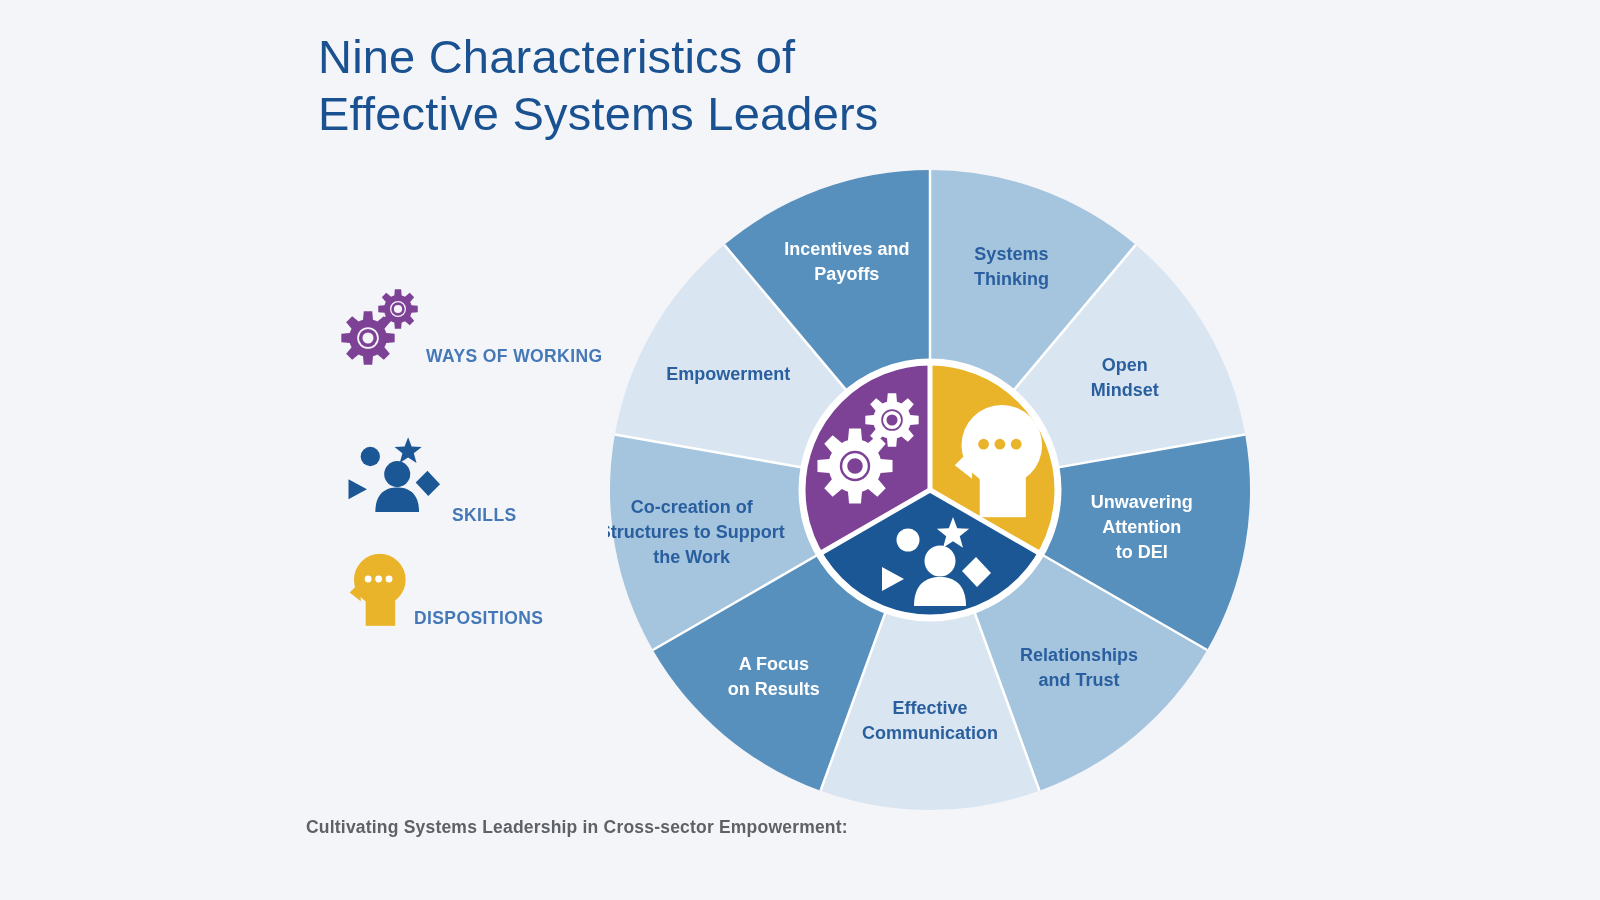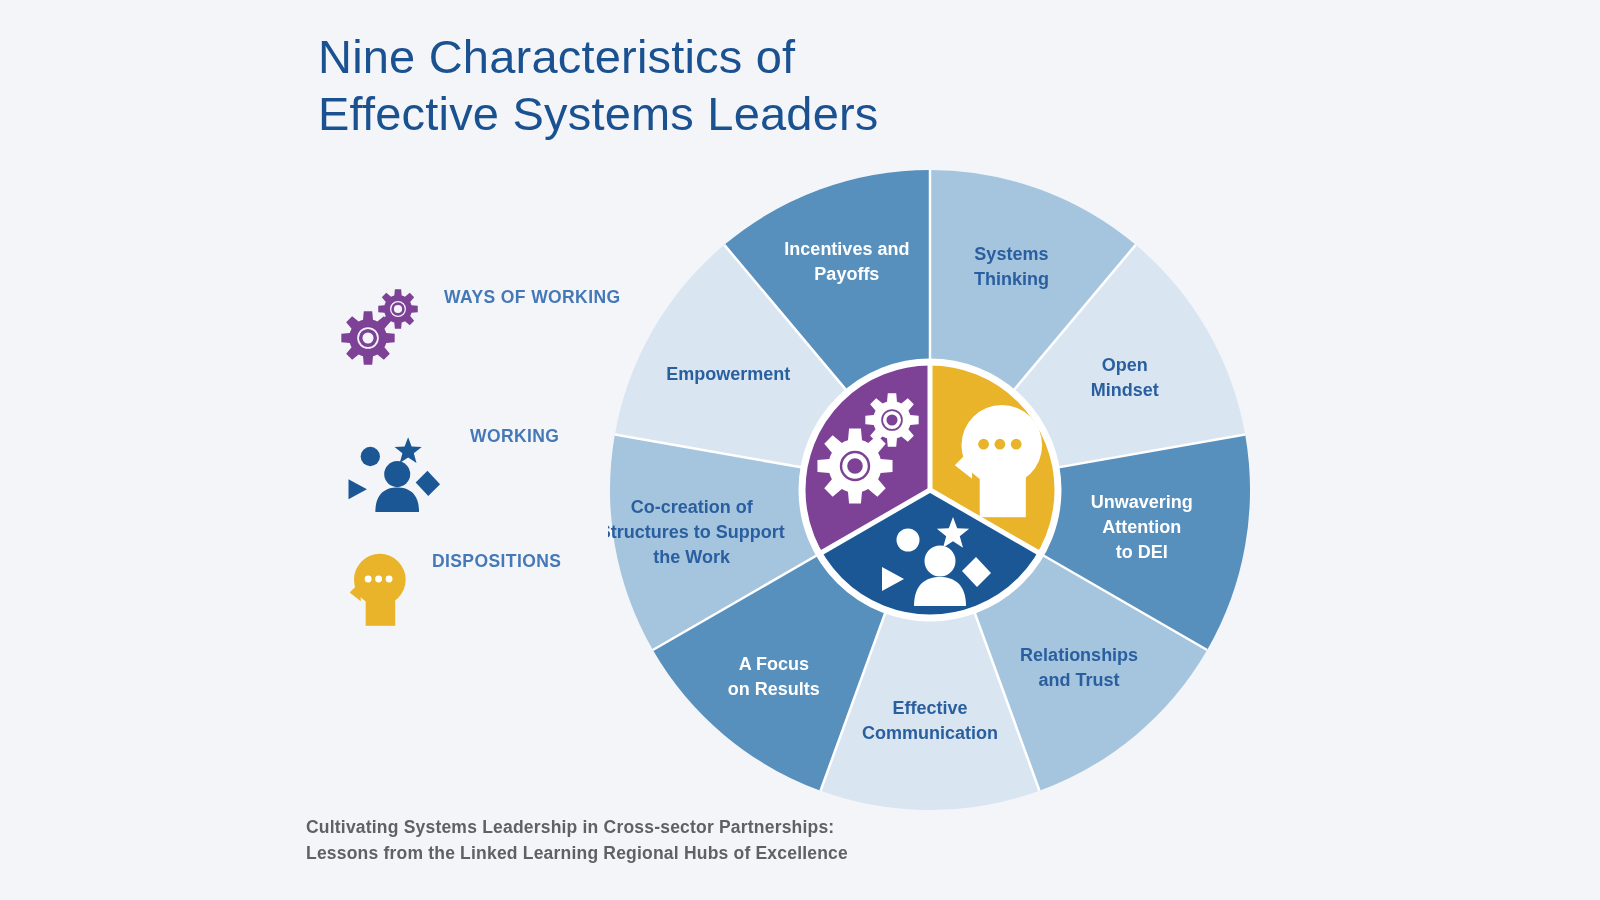--- a/index.html
+++ b/index.html
@@ -5,21 +5,21 @@
   html,body{margin:0;padding:0;}
   body{
     width:1600px;height:900px;position:relative;overflow:hidden;
     background:#f4f5f9;
     font-family:"Liberation Sans","DejaVu Sans",sans-serif;
   }
   .title{
     position:absolute;left:318px;top:28px;
     font-size:47px;font-weight:normal;line-height:57px;letter-spacing:.2px;
   }
-  .legend-item{position:absolute;display:flex;align-items:flex-start;gap:24px;}
+  .legend-item{position:absolute;display:flex;align-items:flex-end;gap:6px;}
   .legend-label{font-size:17.5px;font-weight:bold;letter-spacing:.4px;}
   .wheel-wrap{position:absolute;left:608px;top:168px;width:644px;height:644px;}
   .footer{
     position:absolute;left:306px;top:814px;
     font-size:17.5px;font-weight:bold;line-height:26px;letter-spacing:.2px;
   }
 </style>
 </head>
 <body style="background: rgb(244, 245, 249);">
 
@@ -50,21 +50,21 @@
     <svg width="110" height="100" viewBox="0 0 110 100">
         <g transform="translate(57,54) scale(0.84)">
           <circle cx="-27" cy="-28" r="11.5" fill="#1b5795"></circle>
           <path d="M18,-51L22.196786701368257,-39.77638133983712L34.16796077701761,-39.2532889043741L24.790543526347395,-31.793618660162878L27.992349288972044,-20.246711095625894L18,-26.86L8.007650711027958,-20.246711095625894L11.209456473652605,-31.793618660162874L1.8320392229823916,-39.25328890437411L13.803213298631741,-39.77638133983712Z" fill="#1b5795"></path>
           <path d="M -53 -1 L -31 11 L -53 23 Z" fill="#1b5795"></path>
           <path d="M 41 -11 L 56 5 L 42 19 L 27 3 Z" fill="#1b5795"></path>
           <circle cx="5" cy="-7" r="15.5" fill="#1b5795"></circle>
           <path d="M -21 38 C -21 16 -9 9 5 9 C 19 9 31 16 31 38 Z" fill="#1b5795"></path>
         </g>
       </svg>
-    <span class="legend-label" style="color: rgb(68, 120, 183);">WORKING</span>
+    <span class="legend-label" style="color: rgb(68, 120, 183);">SKILLS</span>
   </div>
 
   <div class="legend-item" style="left:346px;top:551px;">
     <svg width="62" height="78" viewBox="0 0 62 78">
         <g transform="translate(0,1) scale(0.615)">
           <circle cx="55" cy="45" r="42" fill="#e9b32a"></circle>
           <rect x="32" y="72" width="48" height="48" fill="#e9b32a"></rect>
           <path d="M 6 66 L 24 48 L 24 80 Z" fill="#e9b32a"></path>
           <circle cx="36" cy="44" r="5.6" fill="#ffffff"></circle>
           <circle cx="53" cy="44" r="5.6" fill="#ffffff"></circle>
@@ -133,17 +133,16 @@
         <text x="471.1267254472772" text-anchor="middle" font-size="18" font-weight="bold" font-family="&quot;Liberation Sans&quot;,&quot;DejaVu Sans&quot;,sans-serif" fill="#2a5f9f"><tspan x="471.1267254472772" y="493.2223108036029">Relationships</tspan><tspan x="471.1267254472772" y="518.2223108036029">and Trust</tspan></text>
         <text x="322" text-anchor="middle" font-size="18" font-weight="bold" font-family="&quot;Liberation Sans&quot;,&quot;DejaVu Sans&quot;,sans-serif" fill="#2a5f9f"><tspan x="322" y="545.5">Effective</tspan><tspan x="322" y="570.5">Communication</tspan></text>
         <text x="165.80261084617095" text-anchor="middle" font-size="18" font-weight="bold" font-family="&quot;Liberation Sans&quot;,&quot;DejaVu Sans&quot;,sans-serif" fill="#ffffff"><tspan x="165.80261084617095" y="501.64879967791165">A Focus</tspan><tspan x="165.80261084617095" y="526.6487996779117">on Results</tspan></text>
         <text x="83.67652377104565" text-anchor="middle" font-size="18" font-weight="bold" font-family="&quot;Liberation Sans&quot;,&quot;DejaVu Sans&quot;,sans-serif" fill="#2a5f9f"><tspan x="83.67652377104565" y="345.02285899539714">Co-creation of</tspan><tspan x="83.67652377104565" y="370.02285899539714">Structures to Support</tspan><tspan x="83.67652377104565" y="395.02285899539714">the Work</tspan></text>
         <text x="120.2160809182258" text-anchor="middle" font-size="18" font-weight="bold" font-family="&quot;Liberation Sans&quot;,&quot;DejaVu Sans&quot;,sans-serif" fill="#2a5f9f"><tspan x="120.2160809182258" y="211.49999999999997">Empowerment</tspan></text>
         <text x="238.88910517186252" text-anchor="middle" font-size="18" font-weight="bold" font-family="&quot;Liberation Sans&quot;,&quot;DejaVu Sans&quot;,sans-serif" fill="#ffffff"><tspan x="238.88910517186252" y="87.15469314902424">Incentives and</tspan><tspan x="238.88910517186252" y="112.15469314902424">Payoffs</tspan></text>
       </svg>
   </div>
 
   <div class="footer" style="color: rgb(94, 97, 101);">
-    <div>Cultivating Systems Leadership in Cross-sector Partnerships:</div>
-    <div>Lessons from the Linked Learning Regional Hubs of Excellence</div>
+    <div>Cultivating Systems Leadership in Cross-sector Empowerment:</div>
   </div>
 
 </div>
 
 </body></html>

